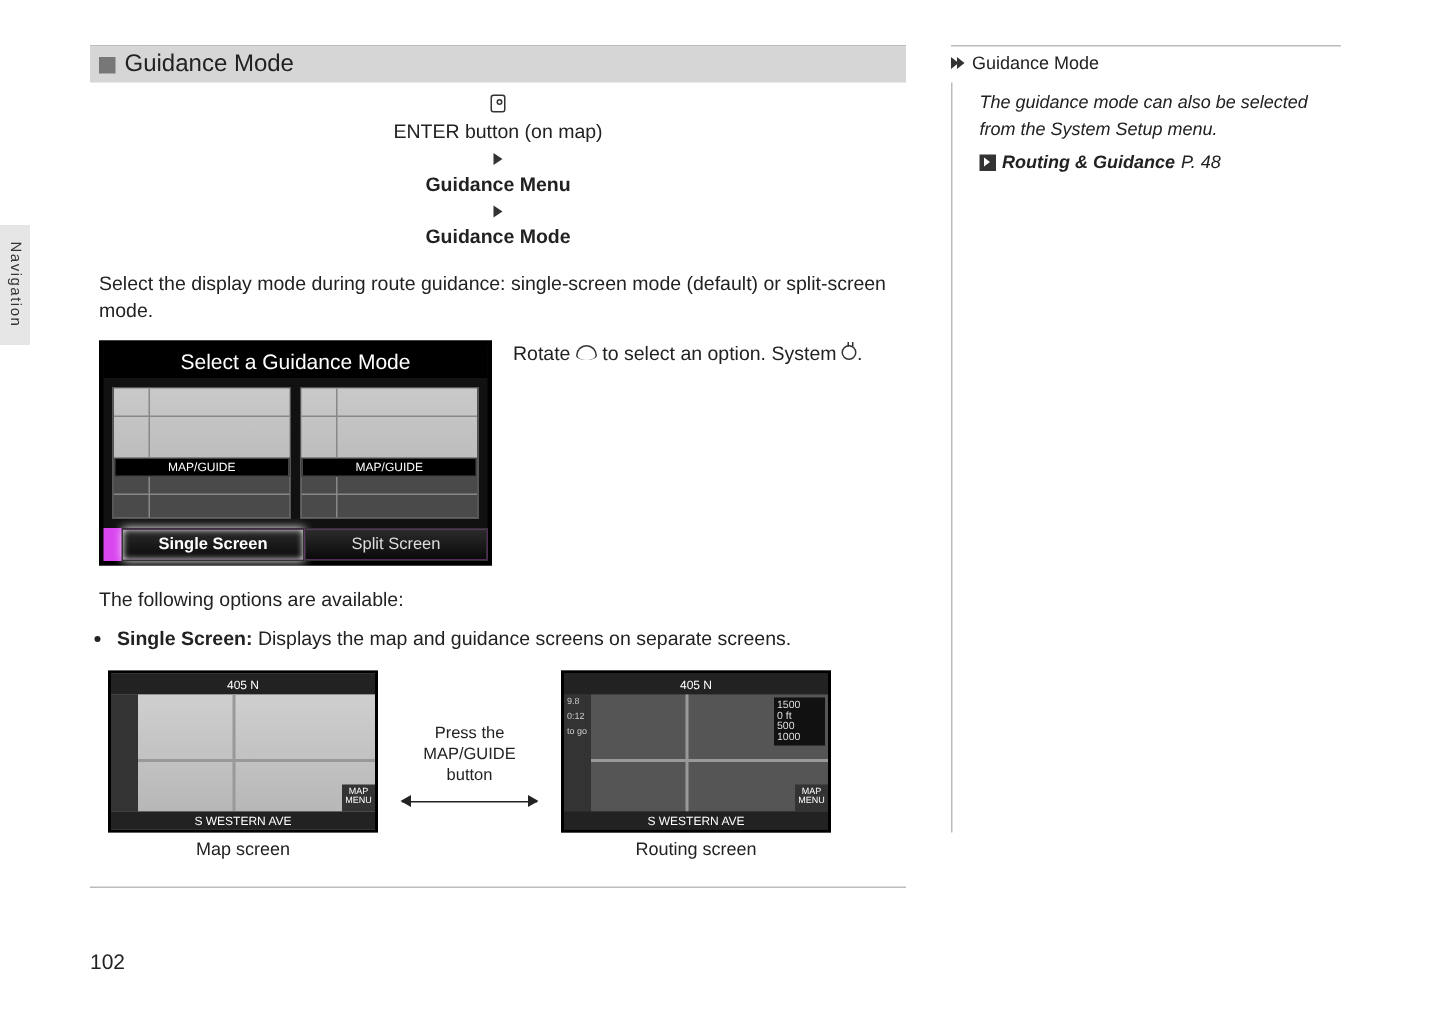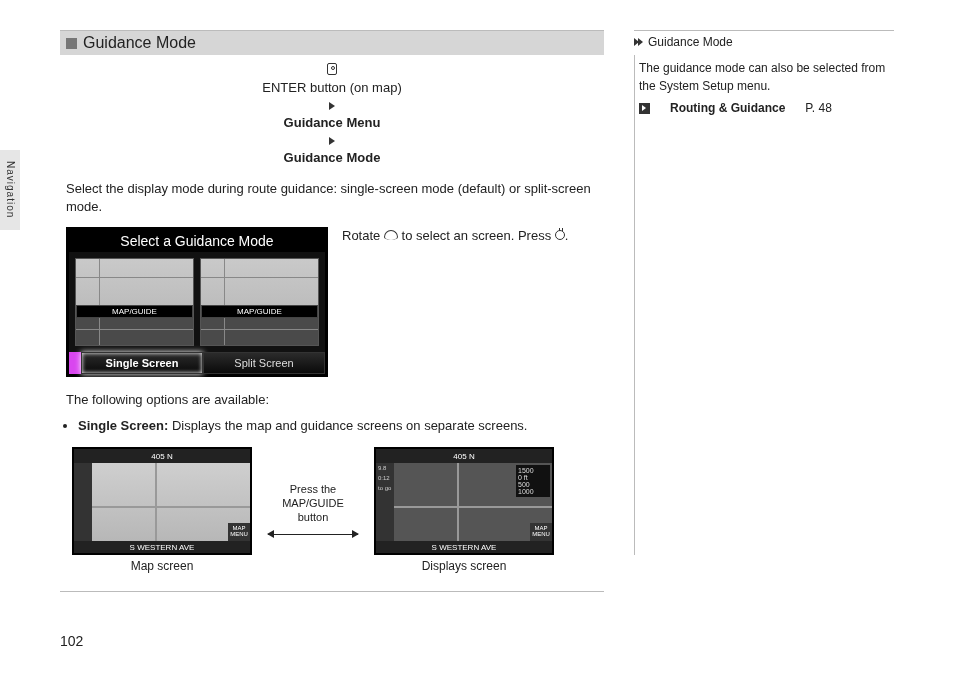--- a/index.html
+++ b/index.html
@@ -106,22 +106,22 @@
   }
   .arrow-line .al { left:-1px; border-right:7px solid #222; }
   .arrow-line .ar { right:-1px; border-left:7px solid #222; }
 
   .right-head { font-size:12px; font-weight:400; padding:2px 0 6px 0; display:flex; align-items:center; gap:4px; }
   .chev2 { display:inline-block; width:10px; height:10px; position:relative; }
   .chev2::before, .chev2::after {
     content:""; position:absolute; width:0;height:0; border-top:4px solid transparent; border-bottom:4px solid transparent; border-left:5px solid #333; top:1px;
   }
   .chev2::before { left:0; } .chev2::after { left:4px; }
-  .right-body { border-left:1px solid #bbb; padding:4px 0 4px 4px; font-size:12px; line-height:1.5; min-height:500px; }
-  .ref-link { display:flex; gap:20px; align-items:center; margin-top:4px; }
+  .right-body { border-left:1px solid #bbb; padding:4px 0 4px 18px; font-size:12px; line-height:1.5; min-height:500px;font-style:italic; }
+  .ref-link { display:flex; gap:4px; align-items:center; margin-top:4px; }
   .ref-icon { width:11px; height:11px; background:#333; display:inline-block; position:relative; }
   .ref-icon::after { content:""; position:absolute; left:3px; top:2px; width:0;height:0; border-top:3px solid transparent; border-bottom:3px solid transparent; border-left:4px solid #fff; }
 
   .page-num { position:absolute; left:60px; bottom:25px; font-size:14px; }
 </style>
 </head>
 <body>
 
 <div class="page">
 
@@ -165,21 +165,21 @@
             </div>
           </div>
           <div class="gs-footer">
             <div class="btn active">Single Screen</div>
             <div class="btn">Split Screen</div>
           </div>
         </div>
         <div class="rotate-text">
           <span>Rotate</span>
           <span class="rotate-icon"></span>
-          <span>to select an screen. Press</span>
+          <span>to select an option. System</span>
           <span class="press-icon"></span><span>.</span>
         </div>
       </div>
 
       <div class="body-text">The following options are available:</div>
       <ul class="bullet-list">
         <li>
           <strong>Single Screen:</strong>
           <span>Displays the map and guidance screens on separate screens.</span>
         </li>
@@ -226,21 +226,21 @@
               <div>1500</div>
               <div>0 ft</div>
               <div>500</div>
               <div>1000</div>
             </div>
             <div class="bottom-bar">
                 <span>S WESTERN AVE</span>
               </div>
             <div class="corner">MAP MENU</div>
           </div>
-          <div class="mini-caption">Displays screen</div>
+          <div class="mini-caption">Routing screen</div>
         </div>
       </div>
 
     </div>
 
     <div class="right-col">
       <div class="right-head">
         <span class="chev2"></span>
         <span>Guidance Mode</span>
       </div>

